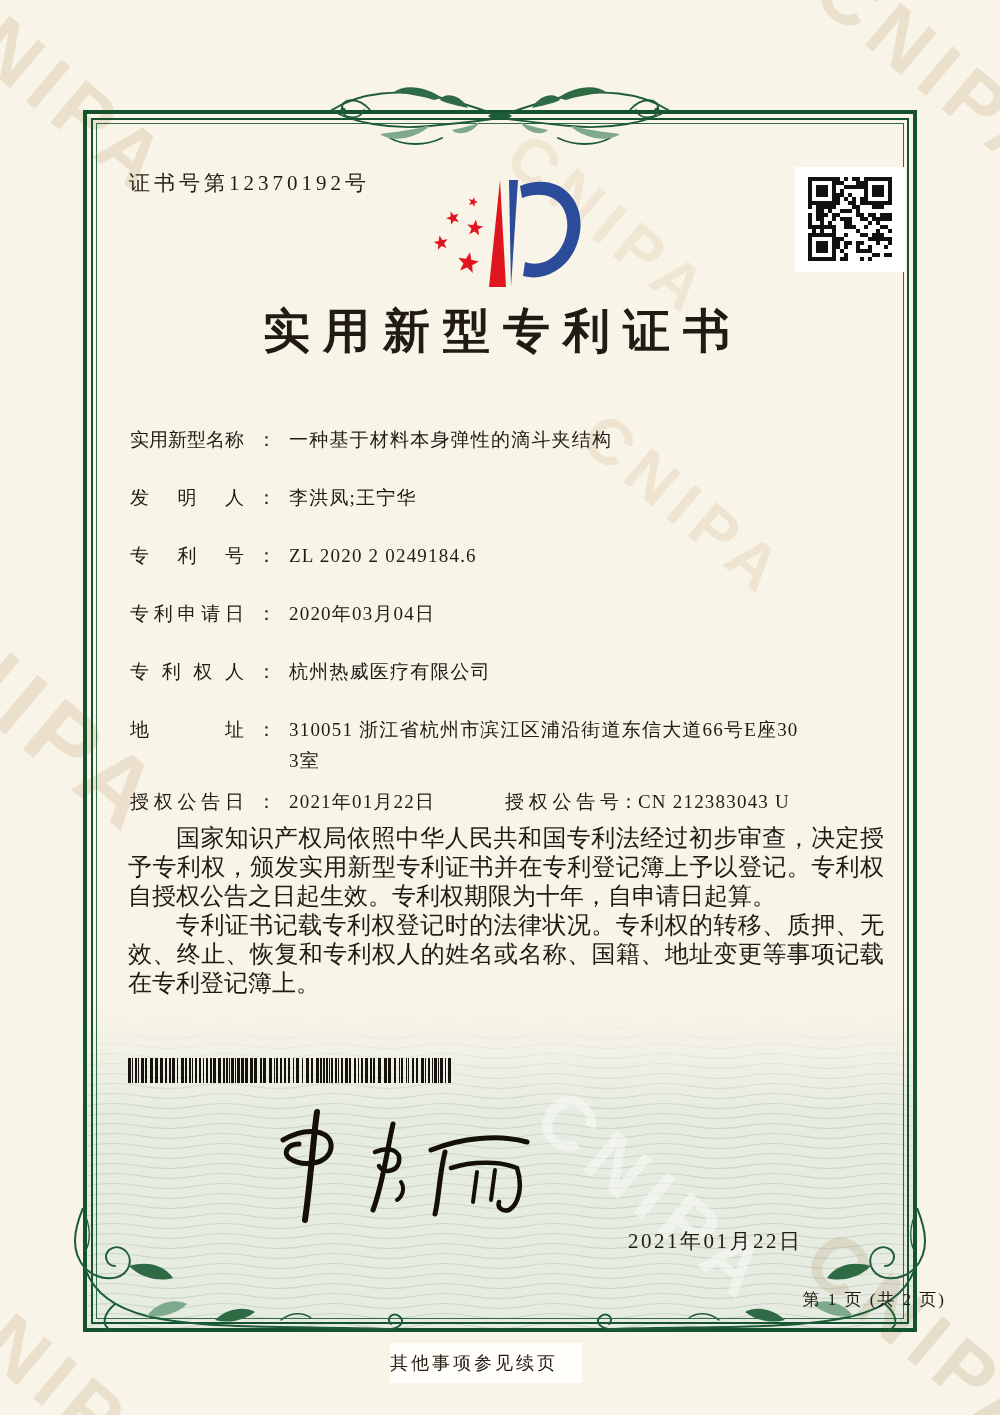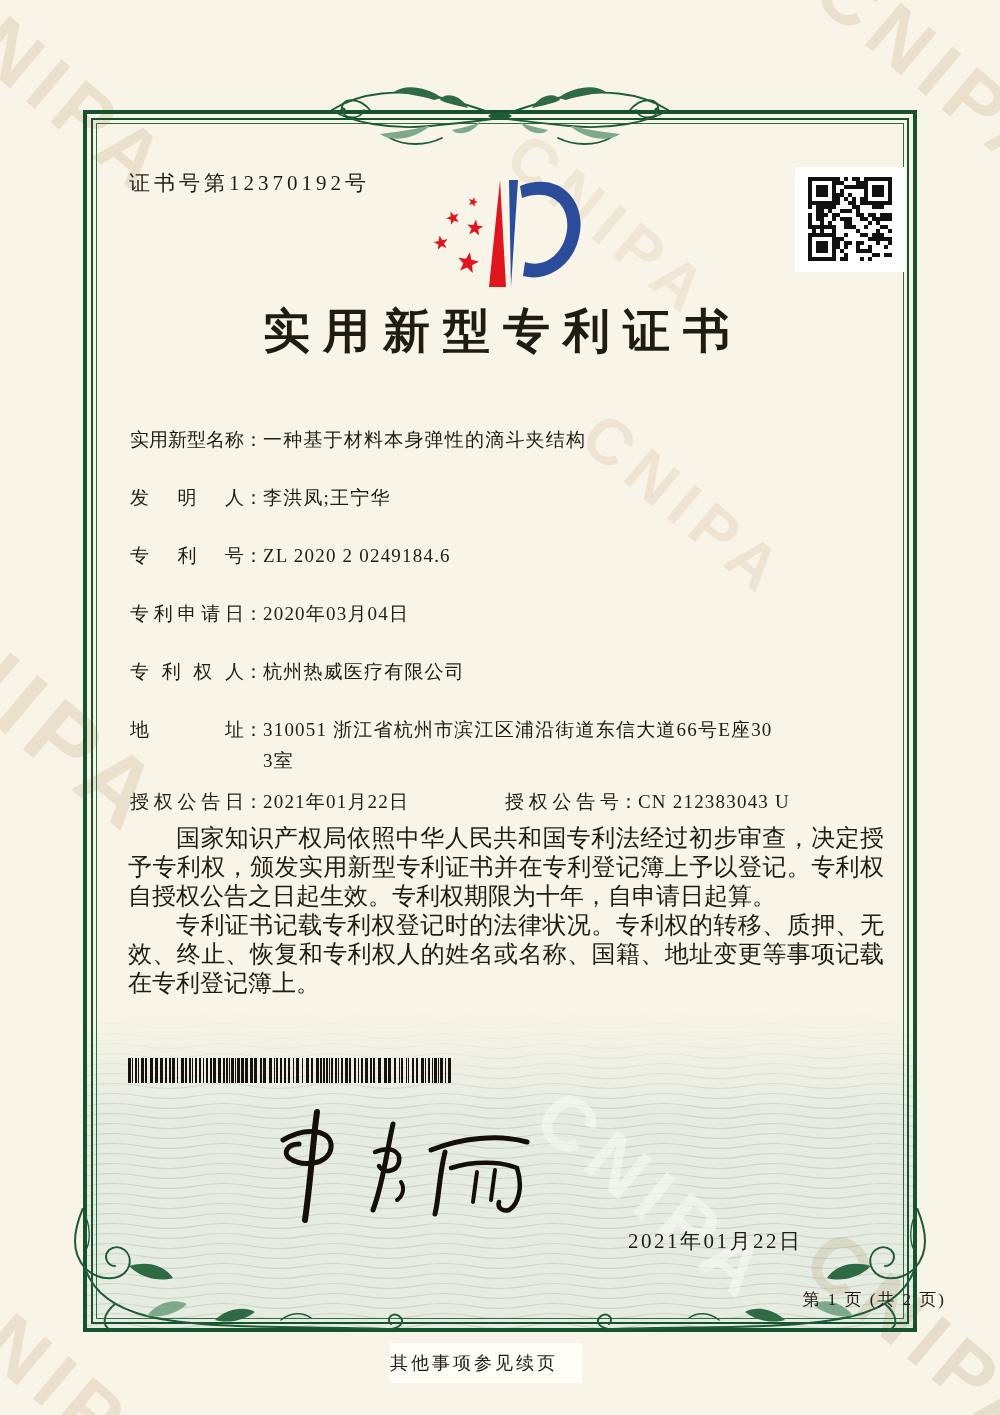--- a/index.html
+++ b/index.html
@@ -20,21 +20,21 @@
   .band-fade{position:absolute;left:86px;top:1000px;width:828px;height:110px;
              background:linear-gradient(#f9f4e8 8%,rgba(249,244,232,0));}
   
   .cert-no{position:absolute;left:129px;top:169px;font-size:21px;letter-spacing:4px;}
   .logo{position:absolute;left:430px;top:166px;}
   .qr-box{position:absolute;left:795px;top:167px;width:110px;height:105px;background:#fff;}
   .qr-box svg{position:absolute;left:13px;top:10px;}
   .title{position:absolute;left:0;top:300px;width:1000px;text-align:center;font-size:47px;
          font-weight:bold;letter-spacing:13px;padding-left:6px;box-sizing:border-box;}
   
-  .row{position:absolute;left:130px;display:flex;align-items:flex-start;font-size:19px;line-height:31px;}
+  .row{position:absolute;left:130px;display:flex;align-items:flex-start;font-size:19px;line-height:31px;gap:13px;}
   .lbl{display:inline-block;width:114px;text-align:justify;text-align-last:justify;}
   .val{letter-spacing:1.2px;width:628px;}
   .grant2{position:absolute;left:505px;top:786px;display:flex;font-size:19px;line-height:31px;}
   
   .paras{position:absolute;left:128px;top:824px;width:756px;font-size:24px;line-height:29px;
          text-align:justify;}
   .paras p{margin:0;text-indent:2em;}
   
   .barcode{position:absolute;left:128px;top:1058px;}
   .signer{position:absolute;left:140px;top:1140px;font-family:"Liberation Sans","DejaVu Sans",sans-serif;

